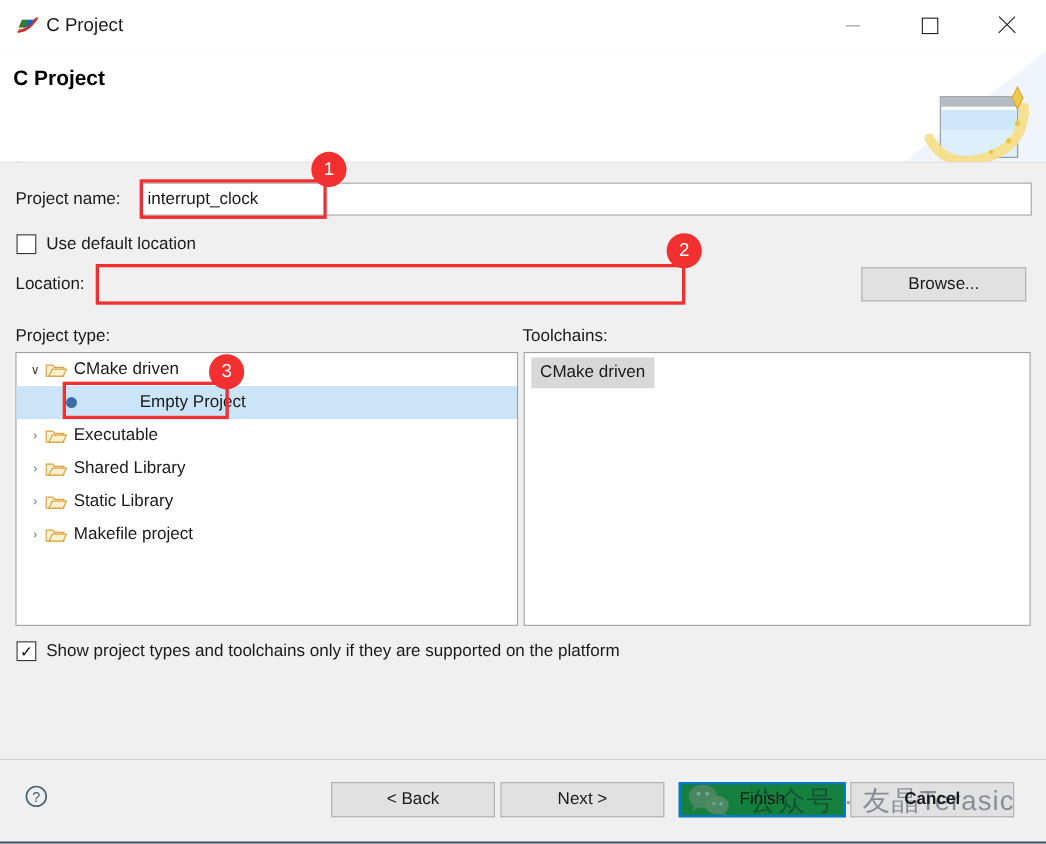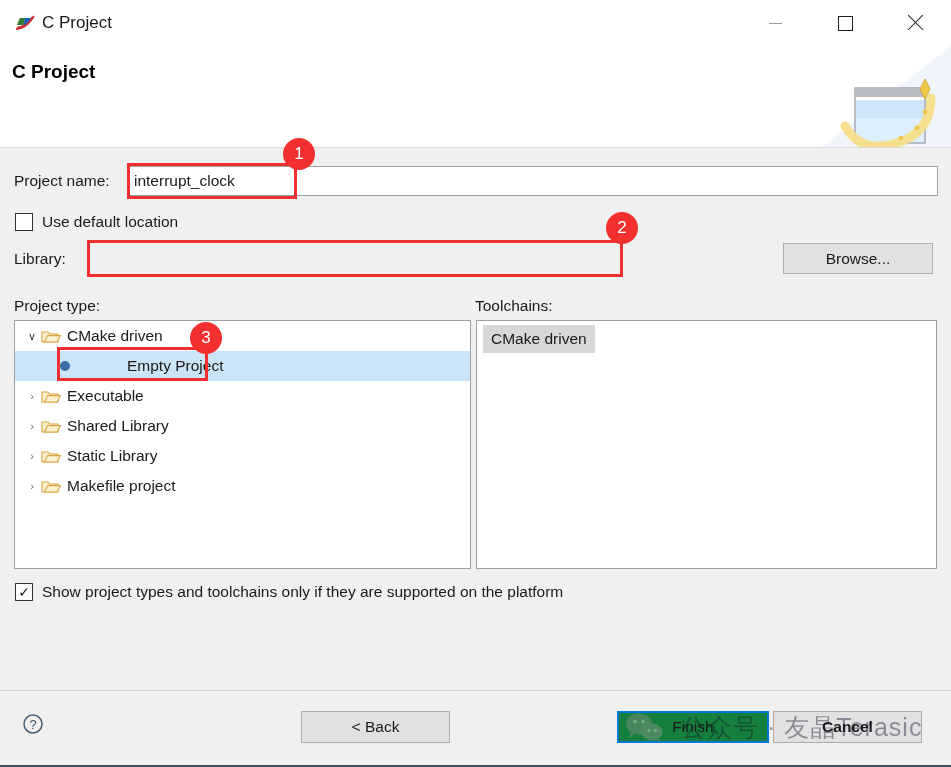--- a/index.html
+++ b/index.html
@@ -233,21 +233,21 @@
   <div class="body"></div>
 
   <div class="lbl lbl-projname">Project name:</div>
   <div class="txtbox txt-projname">interrupt_clock</div>
 
   <div class="cbrow cb-default">
     <span class="cbox"></span>
     <span class="cblabel">Use default location</span>
   </div>
 
-  <div class="lbl lbl-location">Library:</div>
+  <div class="lbl lbl-location">Location:</div>
   <div class="btn btn-browse">Browse...</div>
 
   <div class="lbl lbl-projtype">Project type:</div>
   <div class="pane pane-types">
 
     <div class="tree-row">
       <span class="twisty open">∨</span>
       <span class="folder">
         <svg viewBox="0 0 20 15" width="20" height="15">
           <path d="M1 3 L7 3 L8.6 5 L17 5 L17 13 L1 13 Z" fill="#fdf0d0" stroke="#d9a441" stroke-width="1.1"></path>
@@ -321,20 +321,21 @@
   <div class="footer"></div>
 
   <span class="help-icon">
     <svg viewBox="0 0 22 22" width="22" height="22">
       <circle cx="11" cy="11" r="9" fill="none" stroke="#4a6175" stroke-width="1.5"></circle>
       <text x="11" y="16" font-size="13" fill="#3d556b" text-anchor="middle" font-family="Liberation Sans, sans-serif">?</text>
     </svg>
   </span>
 
   <div class="btn btn-back">&lt; Back</div>
+  <div class="btn btn-next">Next &gt;</div>
   <div class="btn btn-finish">Finish</div>
   <div class="btn btn-cancel">Cancel</div>
 
   <div class="watermark">
     <span class="wm-logo">
       <svg viewBox="0 0 40 30" width="40" height="30">
         <ellipse cx="15" cy="12" rx="13" ry="10.5" fill="#8f8f8f"></ellipse>
         <path d="M7 20 L5 26 L11 22 Z" fill="#8f8f8f"></path>
         <circle cx="11" cy="9.5" r="1.8" fill="#f0f0f0"></circle>
         <circle cx="19" cy="9.5" r="1.8" fill="#f0f0f0"></circle>

